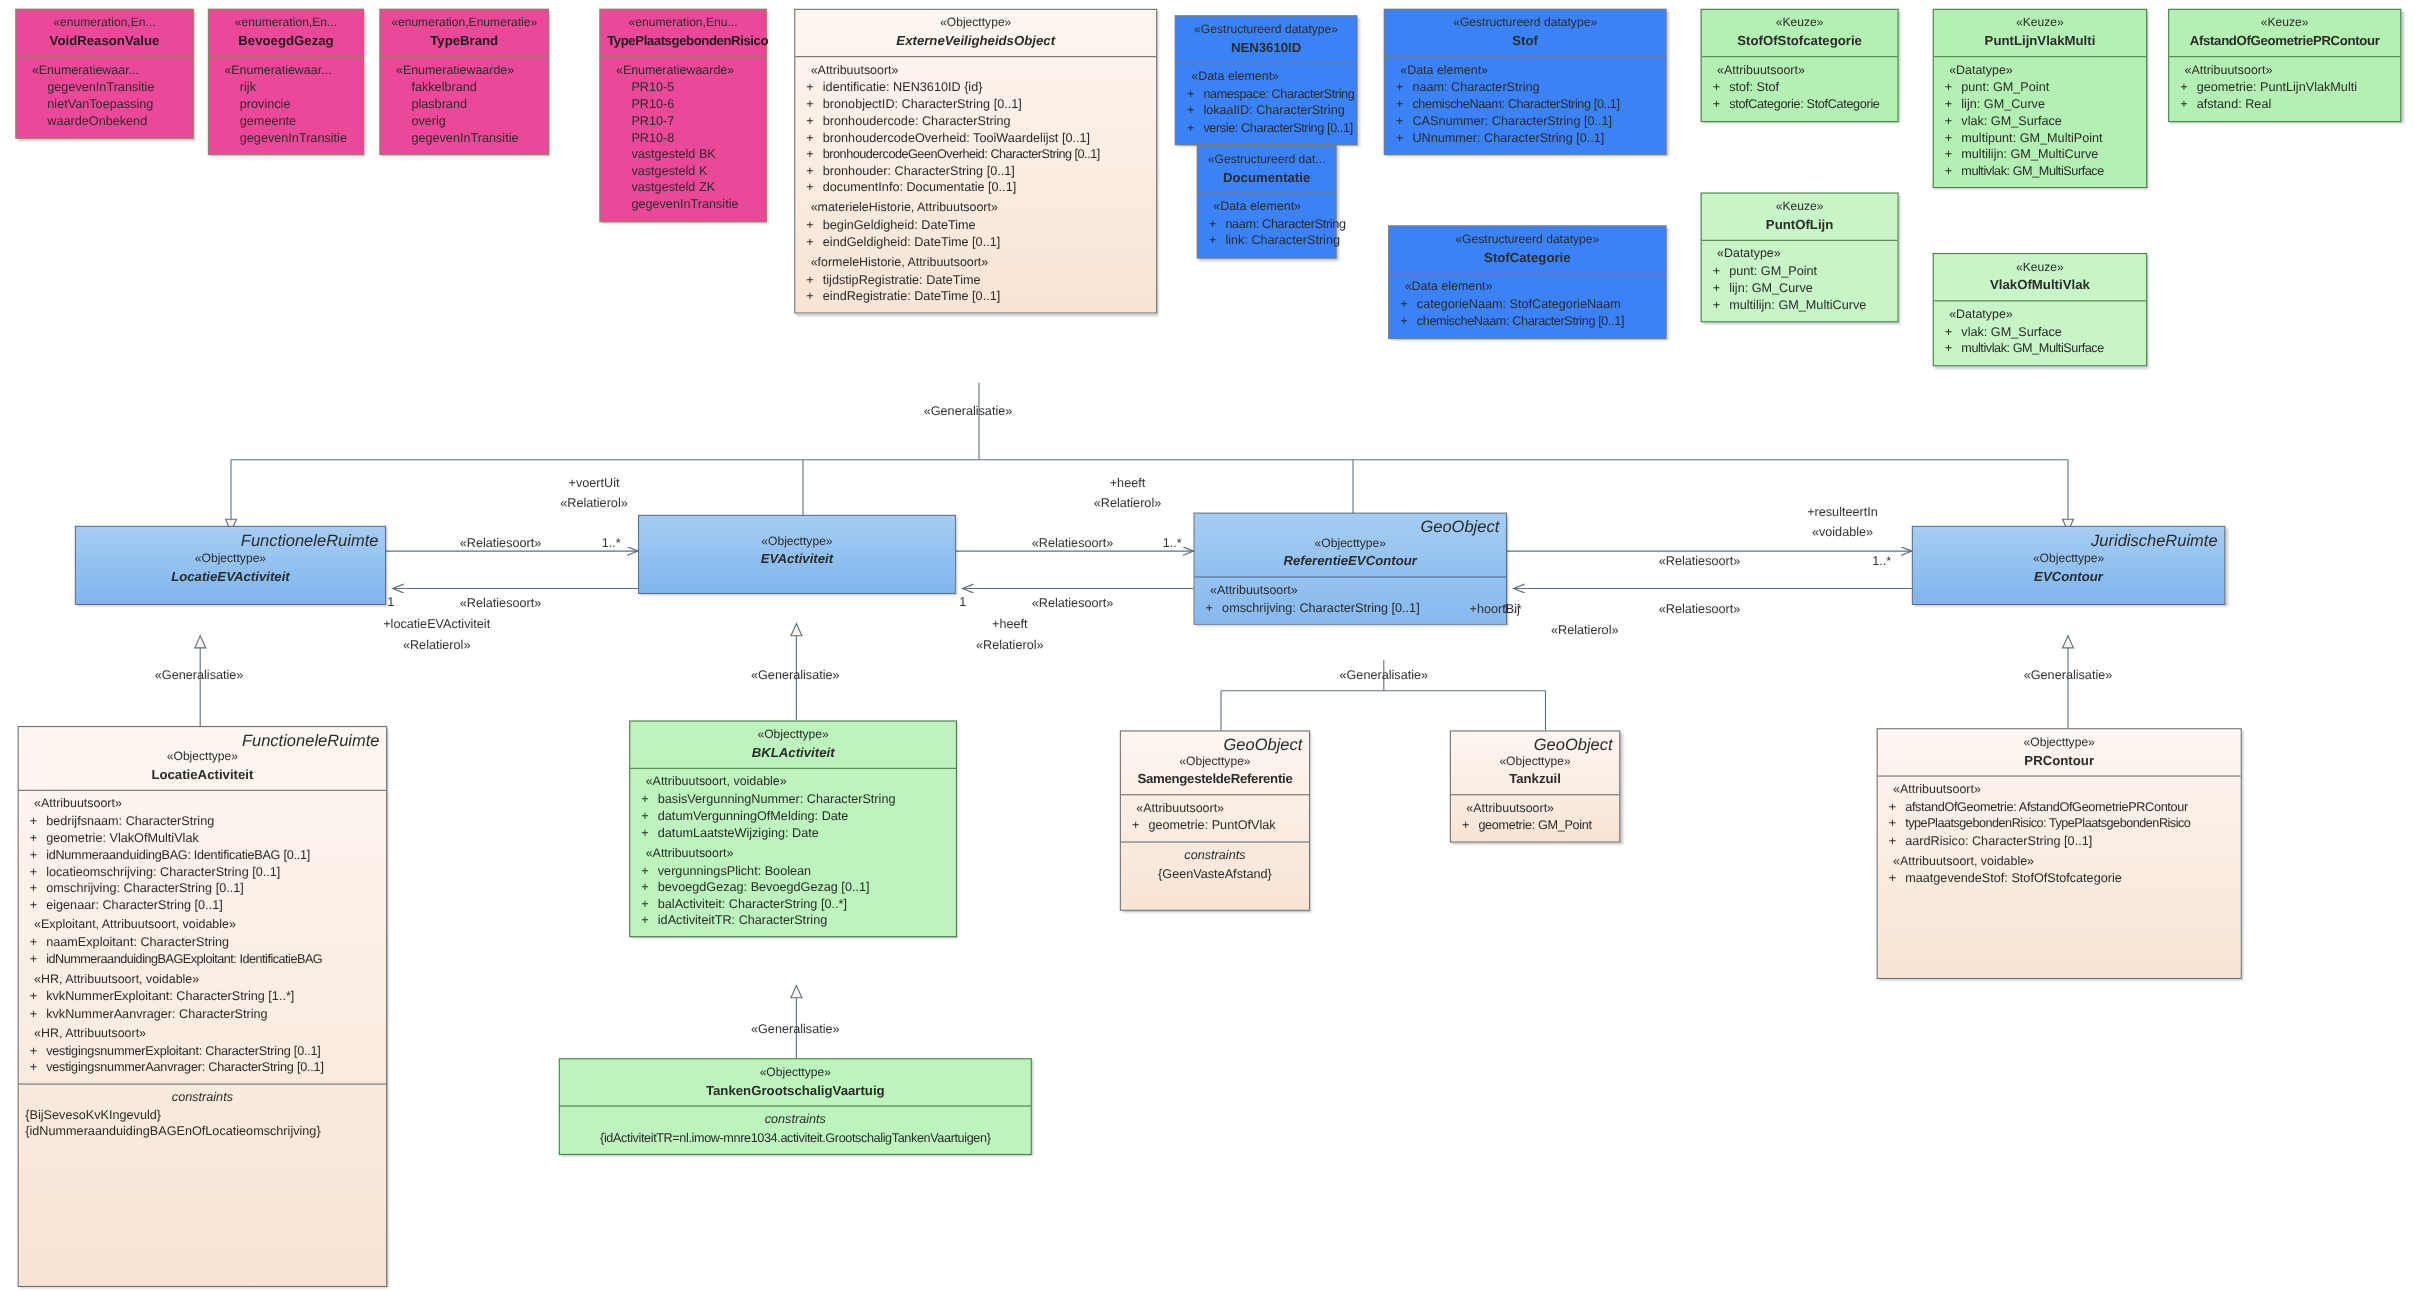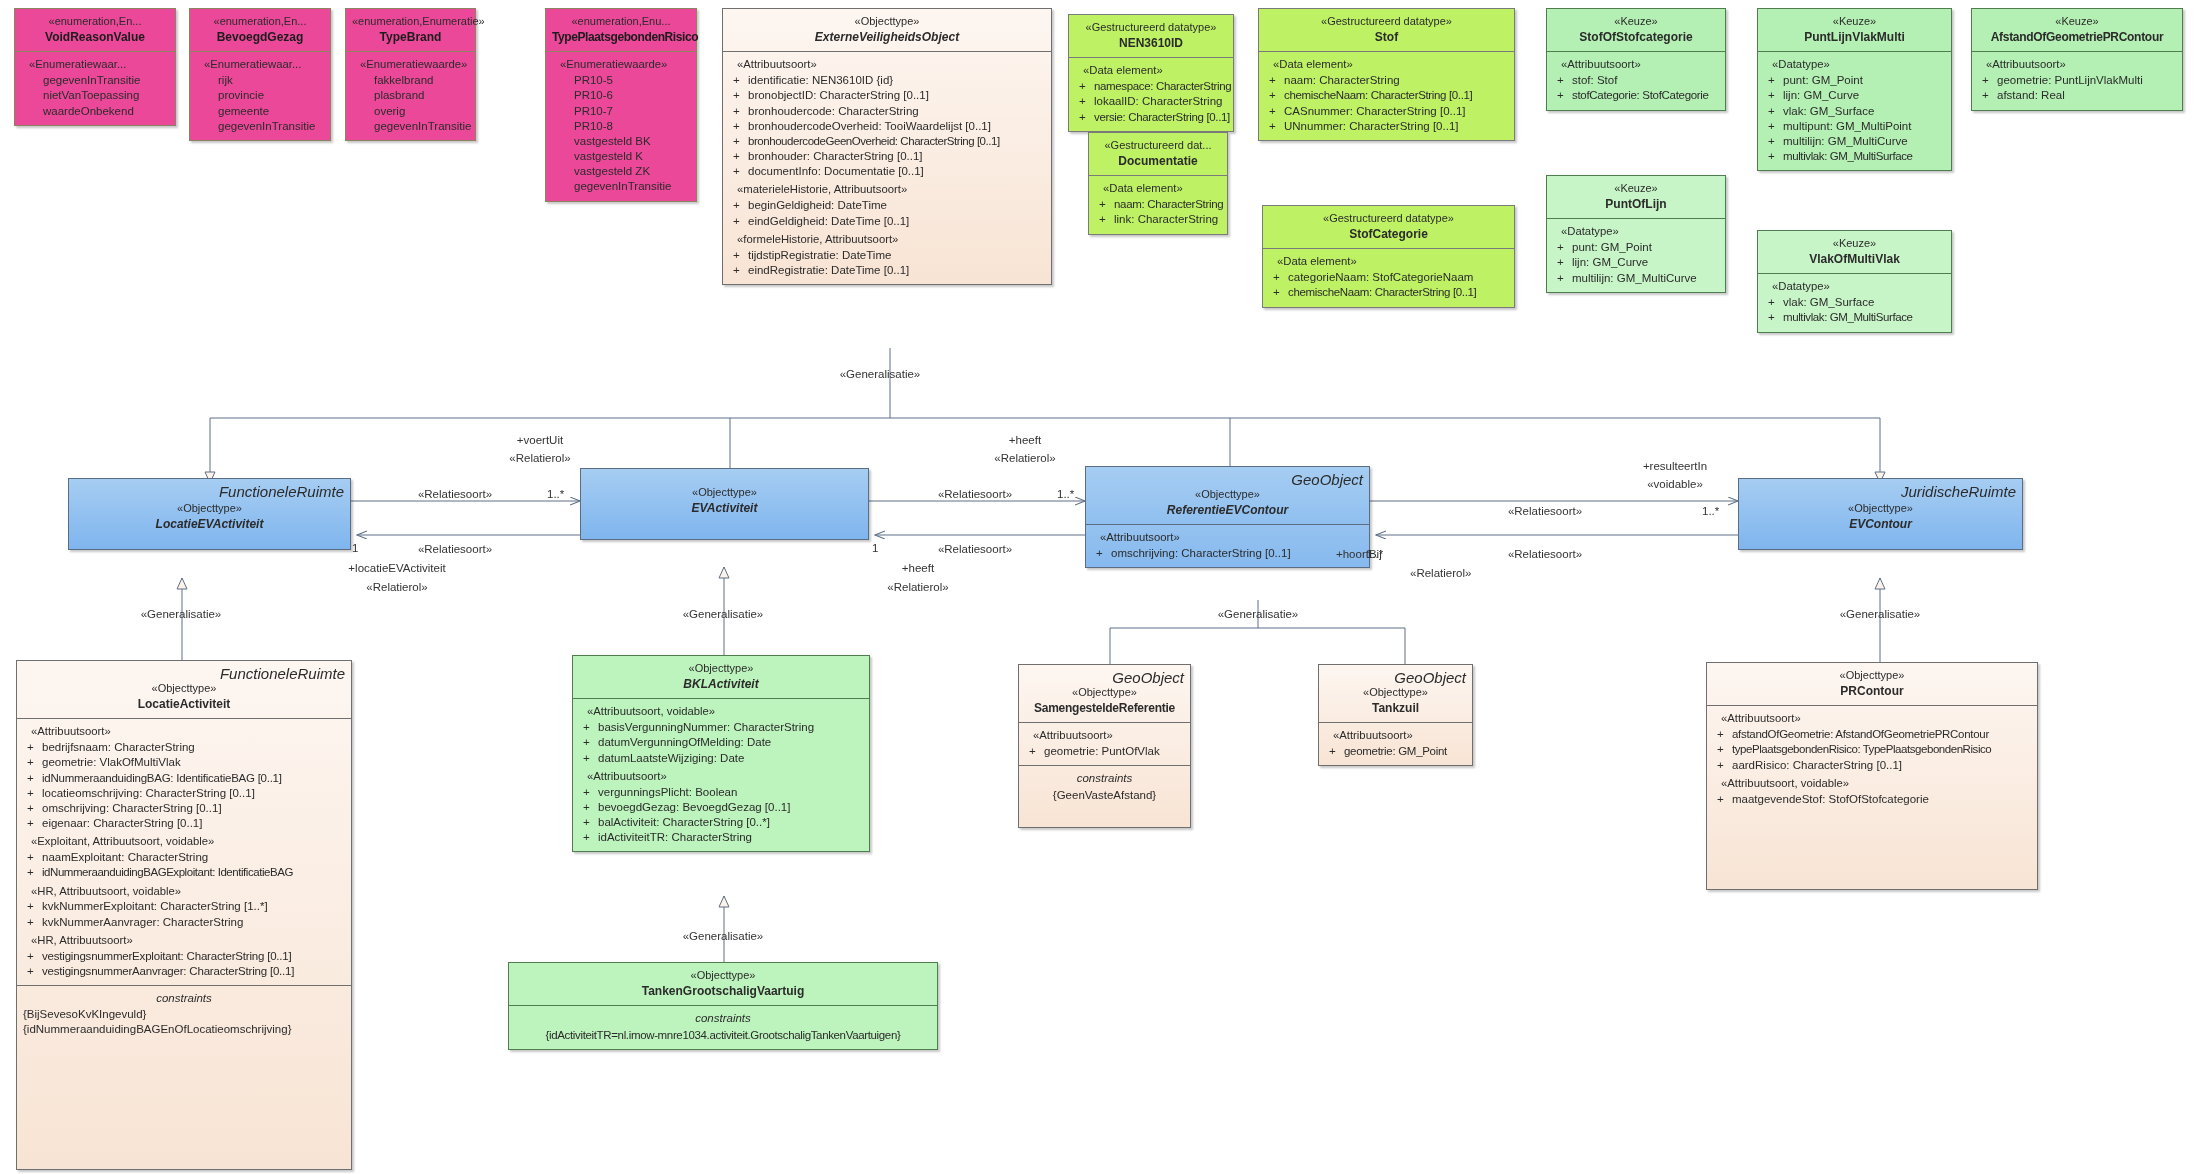--- a/index.html
+++ b/index.html
@@ -53,21 +53,21 @@
   .attr .pl{display:inline-block;width:15px;}
   .lit{display:block;white-space:nowrap;padding-left:22px;}
   .cstitle{font-style:italic;display:block;margin-bottom:1px;}
   .csline{display:block;text-align:center;white-space:nowrap;}
 
   
   .enum{background:#ec4899;border-color:#8a8560;}
   .enum .sect{border-top-color:#8a8560;}
   .enum .hdr .cname{color:#1c1c1c;}
 
-  .dtype{background:#bef264;border-color:#7a7a7a;}
+  .dtype{background:#3b82f6;border-color:#7a7a7a;}
   .dtype .sect{border-top-color:#7a7a7a;}
 
   .objpeach{
     background:linear-gradient(180deg,#fdf6f1 0%,#f8e4d4 100%);
     border-color:#6f6f6f;
   }
   .objpeach .sect{border-top-color:#6f6f6f;}
 
   .keuze{background:#b4f0b4;border-color:#4f7d4f;}
   .keuze .sect{border-top-color:#4f7d4f;}
@@ -162,21 +162,21 @@
     </div>
     <div class="sect">
       <span class="grp first">«Enumeratiewaar...</span>
       <span class="lit">rijk</span>
       <span class="lit">provincie</span>
       <span class="lit">gemeente</span>
       <span class="lit">gegevenInTransitie</span>
     </div>
   </div>
 
-  <div class="uml enum" style="left:345px;top:8px;width:131px;">
+  <div class="uml enum" style="left:345px;top:8px;width:154px;">
     <div class="hdr">
       <span class="stereo">«enumeration,Enumeratie»</span>
       <span class="cname">TypeBrand</span>
     </div>
     <div class="sect">
       <span class="grp first">«Enumeratiewaarde»</span>
       <span class="lit">fakkelbrand</span>
       <span class="lit">plasbrand</span>
       <span class="lit">overig</span>
       <span class="lit">gegevenInTransitie</span>
@@ -232,21 +232,21 @@
       <span class="cname">NEN3610ID</span>
     </div>
     <div class="sect">
       <span class="grp first">«Data element»</span>
       <span class="attr" style="letter-spacing:-0.35px;"><span class="pl">+</span><span>namespace: CharacterString</span></span>
       <span class="attr"><span class="pl">+</span><span>lokaalID: CharacterString</span></span>
       <span class="attr" style="letter-spacing:-0.35px;"><span class="pl">+</span><span>versie: CharacterString [0..1]</span></span>
     </div>
   </div>
 
-  <div class="uml dtype" style="left:1088px;top:132px;width:140px;">
+  <div class="uml dtype" style="left:1088px;top:132px;width:127px;">
     <div class="hdr">
       <span class="stereo">«Gestructureerd dat...</span>
       <span class="cname">Documentatie</span>
     </div>
     <div class="sect">
       <span class="grp first">«Data element»</span>
       <span class="attr" style="letter-spacing:-0.3px;"><span class="pl">+</span><span>naam: CharacterString</span></span>
       <span class="attr"><span class="pl">+</span><span>link: CharacterString</span></span>
     </div>
   </div>

